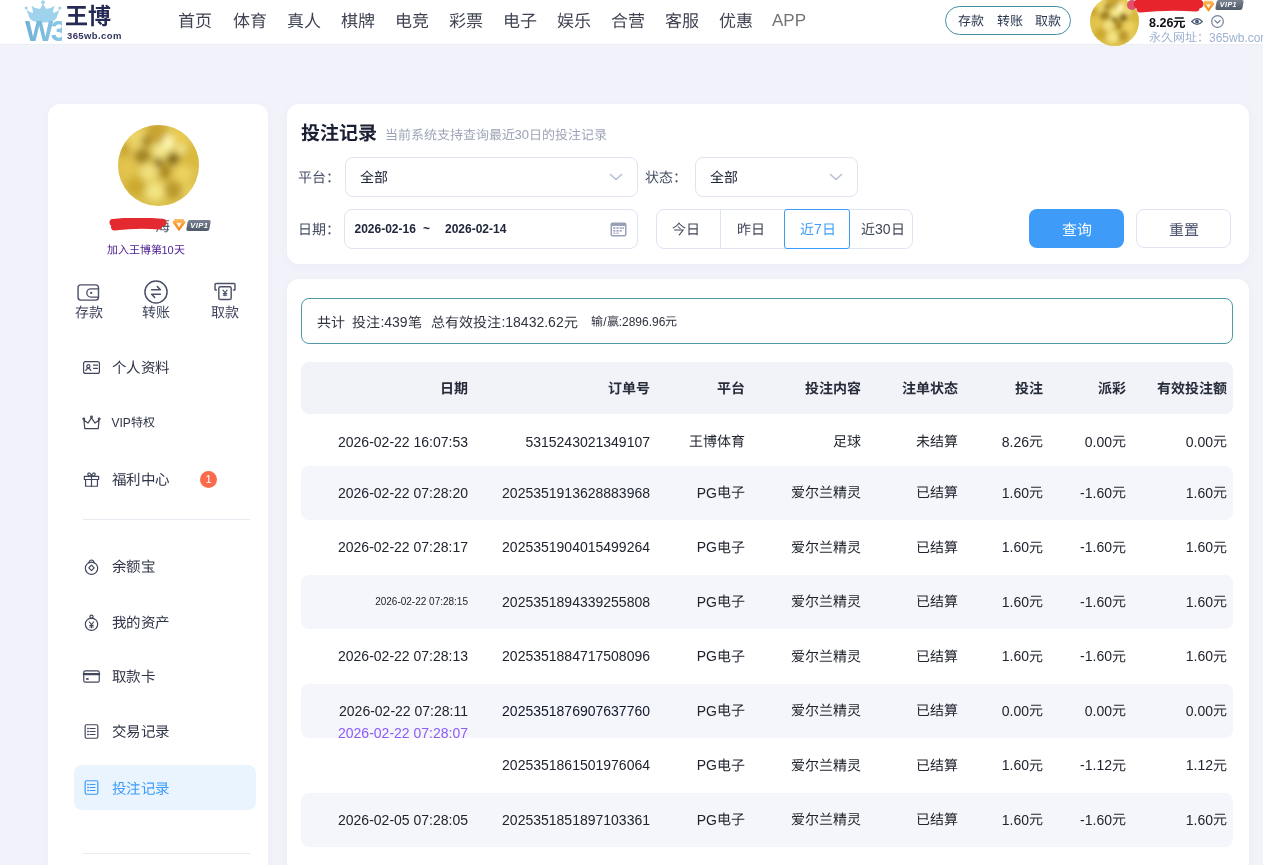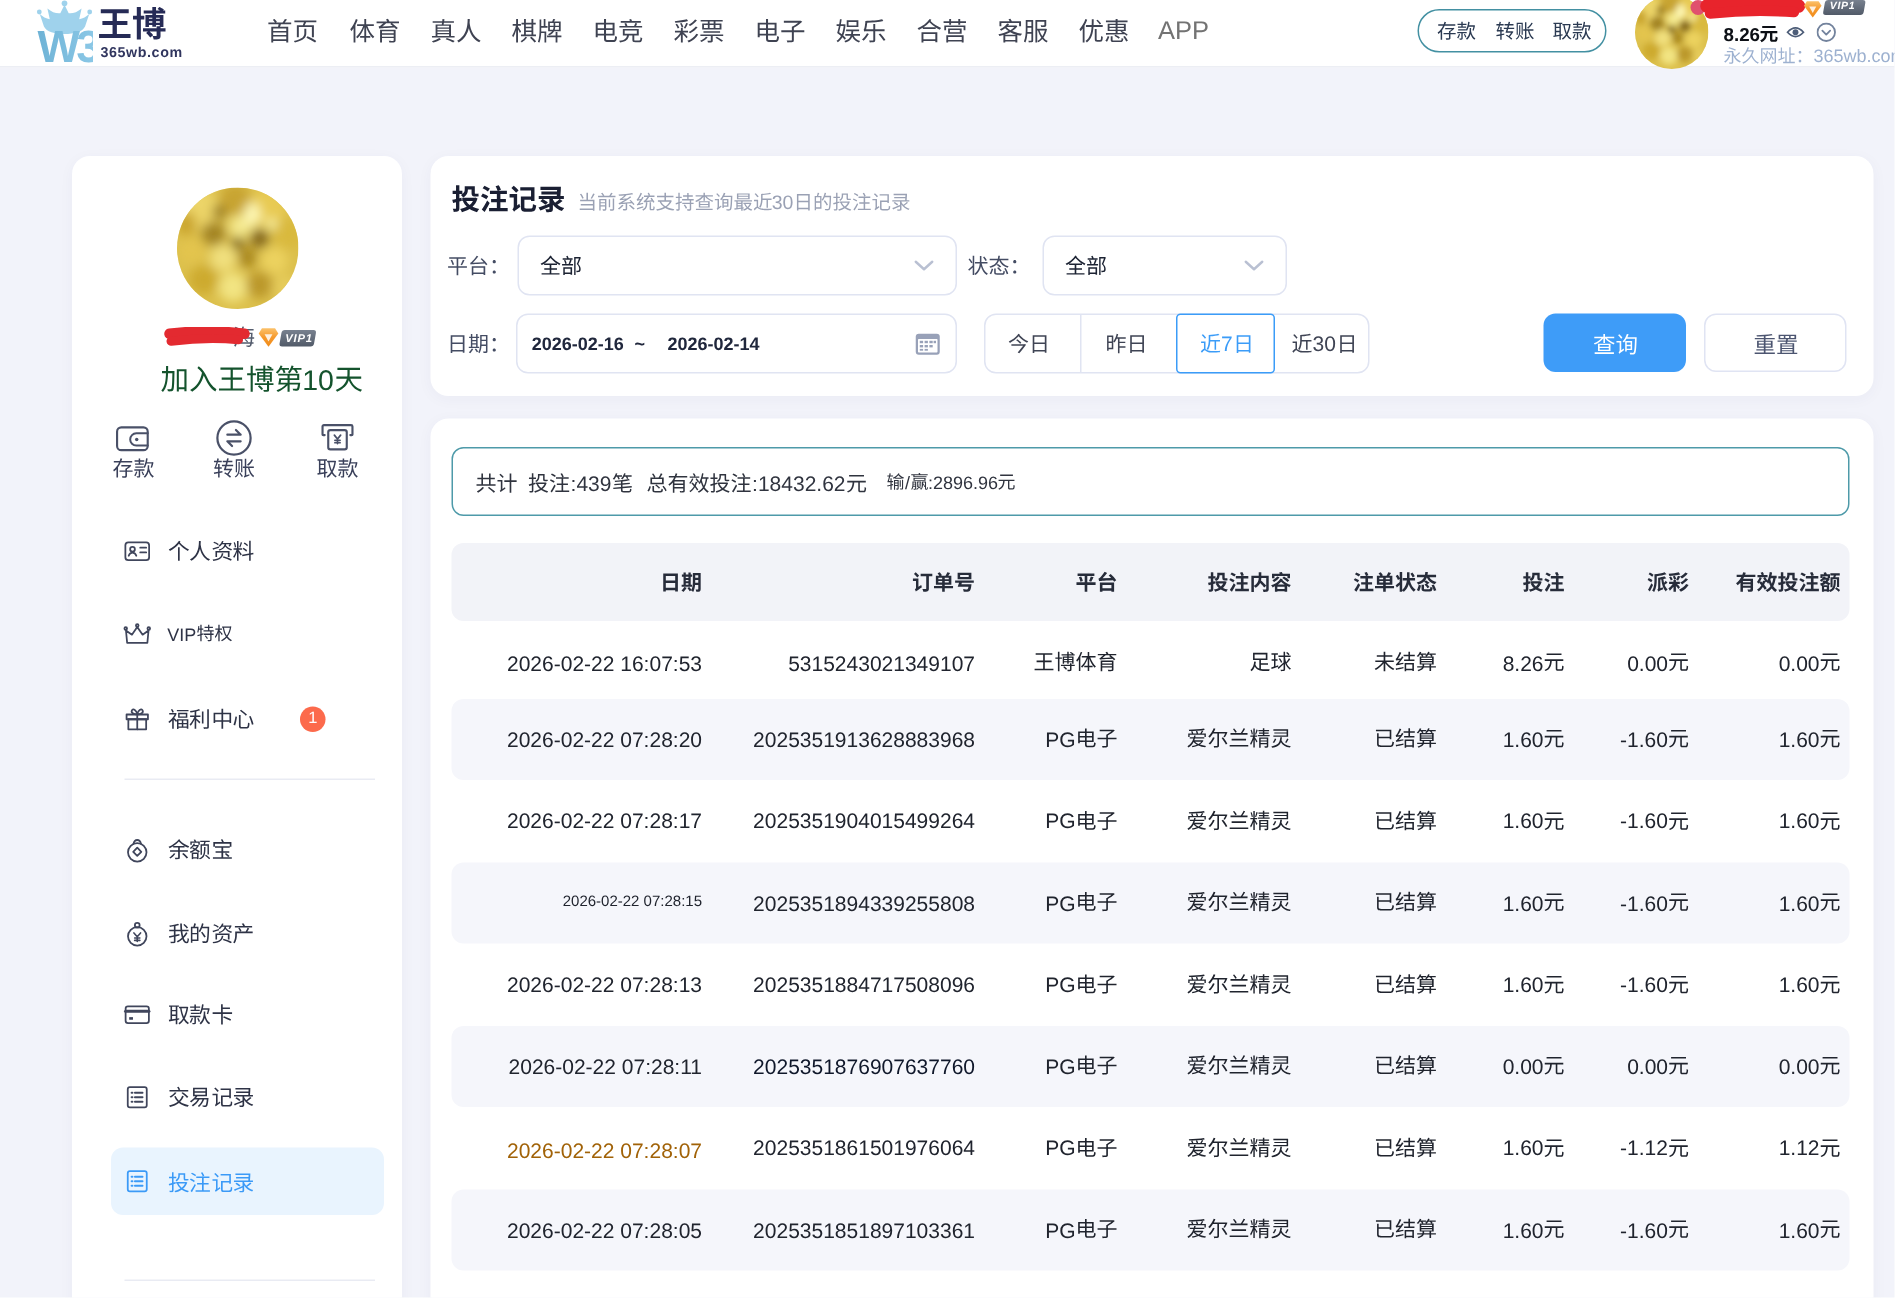--- a/index.html
+++ b/index.html
@@ -226,21 +226,21 @@
         <stop offset="0" stop-color="#fbc16a"></stop>
         <stop offset=".5" stop-color="#f6992c"></stop>
         <stop offset="1" stop-color="#ef8b1a"></stop>
       </linearGradient>
     </defs>
 <path d="M3 1h10l2.5 4L8 15 .5 5z" fill="url(#gds)"></path>
 <path d="M5 5.5h6L8 11z" fill="#fff" opacity=".85"></path>
 </svg>
 <div class="abs" style="left:187px;top:219.5px;width:23px;height:11px;background:linear-gradient(180deg,#78818f,#515a68);border-radius:2px;transform:skewX(-10deg)"></div>
 <div class="abs" style="left:190.22px;top:221.04px;font-size:7.5px;font-weight:bold;font-style:italic;color:#fff;letter-spacing:.5px">VIP1</div>
-<div class="abs" style="left:106.5px;top:242.5px;font-size:19px;color:#14532d;line-height:15px"><svg class="z" viewBox="0 0 1000 1000">
+<div class="abs" style="left:106.5px;top:242.5px;font-size:11px;color:#4c1d95;line-height:15px"><svg class="z" viewBox="0 0 1000 1000">
       <use href="#r52a0"></use>
     </svg><svg class="z" viewBox="0 0 1000 1000">
       <use href="#r5165"></use>
     </svg><svg class="z" viewBox="0 0 1000 1000">
       <use href="#r738b"></use>
     </svg><svg class="z" viewBox="0 0 1000 1000">
       <use href="#r535a"></use>
     </svg><svg class="z" viewBox="0 0 1000 1000">
       <use href="#r7b2c"></use>
     </svg>10<svg class="z" viewBox="0 0 1000 1000">
@@ -808,21 +808,21 @@
     </svg></div>
 <div class="abs" style="right:220px;top:702.8px;font-size:14px;color:#20242e;line-height:16px">0.00<svg class="z" viewBox="0 0 1000 1000">
       <use href="#r5143"></use>
     </svg></div>
 <div class="abs" style="right:137px;top:702.8px;font-size:14px;color:#20242e;line-height:16px">0.00<svg class="z" viewBox="0 0 1000 1000">
       <use href="#r5143"></use>
     </svg></div>
 <div class="abs" style="right:36px;top:702.8px;font-size:14px;color:#20242e;line-height:16px">0.00<svg class="z" viewBox="0 0 1000 1000">
       <use href="#r5143"></use>
     </svg></div>
-<div class="abs" style="right:795px;top:759px;font-size:14px;color:#a16207;line-height:16px">2026-02-22 07:28:07</div>
+<div class="abs" style="right:795px;top:725px;font-size:14px;color:#8b5cf6;line-height:16px">2026-02-22 07:28:07</div>
 <div class="abs" style="right:613px;top:757.2px;font-size:14px;color:#20242e;line-height:16px">2025351861501976064</div>
 <div class="abs" style="right:518px;top:757.2px;font-size:14px;color:#20242e;line-height:16px">PG<svg class="z" viewBox="0 0 1000 1000">
       <use href="#r7535"></use>
     </svg><svg class="z" viewBox="0 0 1000 1000">
       <use href="#r5b50"></use>
     </svg></div>
 <div class="abs" style="right:402px;top:757.2px;font-size:14px;color:#20242e;line-height:16px"><svg class="z" viewBox="0 0 1000 1000">
       <use href="#r7231"></use>
     </svg><svg class="z" viewBox="0 0 1000 1000">
       <use href="#r5c14"></use>
@@ -843,21 +843,21 @@
 <div class="abs" style="right:220px;top:757.2px;font-size:14px;color:#20242e;line-height:16px">1.60<svg class="z" viewBox="0 0 1000 1000">
       <use href="#r5143"></use>
     </svg></div>
 <div class="abs" style="right:137px;top:757.2px;font-size:14px;color:#20242e;line-height:16px">-1.12<svg class="z" viewBox="0 0 1000 1000">
       <use href="#r5143"></use>
     </svg></div>
 <div class="abs" style="right:36px;top:757.2px;font-size:14px;color:#20242e;line-height:16px">1.12<svg class="z" viewBox="0 0 1000 1000">
       <use href="#r5143"></use>
     </svg></div>
 <div class="abs" style="left:301px;top:792.5px;width:932px;height:54.5px;background:#f5f6fb;border-radius:8px"></div>
-<div class="abs" style="right:795px;top:811.8px;font-size:14px;color:#20242e;line-height:16px">2026-02-22 07:28:05</div>
+<div class="abs" style="right:795px;top:811.8px;font-size:14px;color:#20242e;line-height:16px">2026-02-05 07:28:05</div>
 <div class="abs" style="right:613px;top:811.8px;font-size:14px;color:#20242e;line-height:16px">2025351851897103361</div>
 <div class="abs" style="right:518px;top:811.8px;font-size:14px;color:#20242e;line-height:16px">PG<svg class="z" viewBox="0 0 1000 1000">
       <use href="#r7535"></use>
     </svg><svg class="z" viewBox="0 0 1000 1000">
       <use href="#r5b50"></use>
     </svg></div>
 <div class="abs" style="right:402px;top:811.8px;font-size:14px;color:#20242e;line-height:16px"><svg class="z" viewBox="0 0 1000 1000">
       <use href="#r7231"></use>
     </svg><svg class="z" viewBox="0 0 1000 1000">
       <use href="#r5c14"></use>

